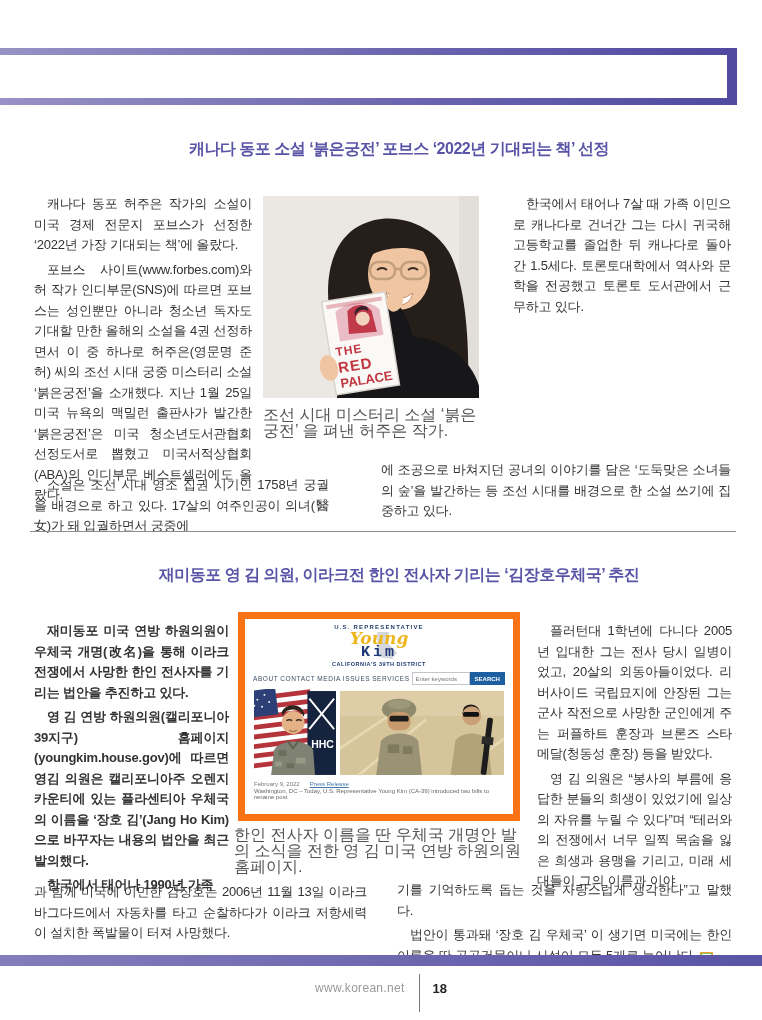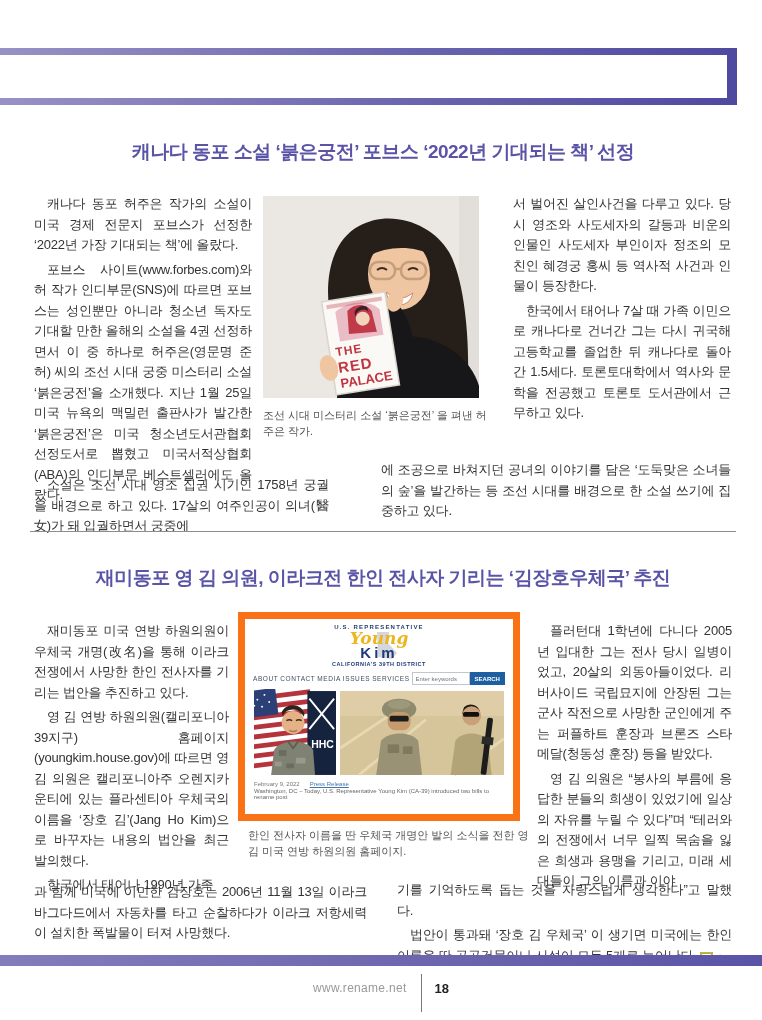--- a/index.html
+++ b/index.html
@@ -4,56 +4,56 @@
 <style>
   html,body{margin:0;padding:0;background:#fff;}
   .page{position:relative;width:762px;height:1020px;background:#fff;overflow:hidden;
         font-family:"Liberation Sans","DejaVu Sans",sans-serif;}
 
   
   .topbox{position:absolute;left:-14px;top:48px;width:751px;height:57px;
           background:linear-gradient(90deg,#9a93c6,#6c66b0 55%,#4f4aa0);}
   .topbox-inner{position:absolute;left:14px;top:7px;right:10px;bottom:7px;background:#fff;}
 
-  .article-title{position:absolute;left:30px;width:706px;text-align:center;
-                 font-size:19px;font-weight:bold;color:#5a54a6;letter-spacing:-0.5px;white-space:nowrap;}
+  .article-title{position:absolute;left:46px;width:706px;text-align:center;
+                 font-size:16px;font-weight:bold;color:#5a54a6;letter-spacing:-0.5px;white-space:nowrap;}
   #title1{top:139px;}
   #title2{top:565px;}
 
   .btxt{position:absolute;font-size:13px;line-height:20.5px;color:#333;
         text-align:justify;letter-spacing:-0.2px;}
   .btxt p{margin:4px;text-indent:13px;}
   .btxt p.cont{text-indent:0;}
 
   .a1-left{left:30px;top:190px;width:226px;}
   .a1-right{left:509px;top:190px;width:226px;}
   .a1-bl{left:30px;top:471px;width:303px;}
   .a1-br{left:377px;top:456px;width:358px;}
 
   .photo-frame{position:absolute;left:263px;top:196px;width:216px;height:202px;}
-  .caption{position:absolute;font-size:11px;color:#555;line-height:16px;}
+  .caption{position:absolute;font-size:16px;color:#555;line-height:16px;}
   .a1-caption{left:263px;top:407px;width:226px;}
 
   .divider{position:absolute;left:30px;top:531px;width:706px;height:1px;background:#8d8d8d;}
 
-  .a2-left{left:30px;top:617px;width:203px;}
+  .a2-left{left:30px;top:617px;width:203px;font-weight:bold;}
   .a2-right{left:533px;top:617px;width:203px;}
   .a2-bl{left:30px;top:878px;width:341px;}
   .a2-br{left:393px;top:876px;width:343px;}
-  .a2-caption{left:248px;top:827px;width:292px;}
+  .a2-caption{left:234px;top:827px;width:292px;}
 
   
   .shot{position:absolute;left:238px;top:612px;width:282px;height:209px;background:#fff;
         border:7px solid #f97316;box-sizing:border-box;}
   .ws-mast{position:relative;text-align:center;padding-top:5px;}
   .ws-ca{position:absolute;left:128px;top:12px;opacity:.85;}
   .ws-eyebrow{font-size:6px;font-weight:bold;color:#27406e;letter-spacing:1.2px;position:relative;}
   .ws-script{font-family:"DejaVu Serif",serif;font-style:italic;font-weight:bold;
              font-size:17px;color:#edb51e;line-height:16px;position:relative;}
-  .ws-kim{font-size:15px;font-weight:bold;color:#1f3a76;letter-spacing:3px;line-height:14px;position:relative;}
+  .ws-kim{font-size:15px;font-weight:bold;color:#1f3a76;letter-spacing:3px;line-height:14px;position:relative;font-family:Liberation Mono, monospace;}
   .ws-sub{font-size:5.5px;font-weight:bold;color:#1f3a76;letter-spacing:.5px;margin-top:1px;position:relative;}
   .ws-nav{display:flex;align-items:center;justify-content:space-between;padding:5px 8px 4px;}
   .ws-nav-item{font-size:6.5px;color:#3d4f63;letter-spacing:.6px;cursor:pointer;}
   .ws-search{display:flex;align-items:center;}
   .ws-search input{width:58px;height:13px;border:1px solid #c0c6cc;font-size:6px;
                    padding:0 3px;color:#333;box-sizing:border-box;outline:none;}
   .ws-btn{height:13px;background:#1d5fa0;color:#fff;font-size:6px;font-weight:bold;
           display:flex;align-items:center;padding:0 5px;border:none;cursor:pointer;}
   .ws-photos{display:flex;gap:4px;padding:0 9px;}
   .ws-meta{display:flex;gap:10px;padding:4px 9px 0;font-size:6px;color:#777;}
@@ -124,21 +124,20 @@
         <text x="72" y="173" class="bt2">RED</text>
         <text x="72" y="188" class="bt3">PALACE</text>
       </g>
       <ellipse cx="66" cy="172" rx="9" ry="13" fill="#f0c5a2" transform="rotate(-15 66 172)"></ellipse>
       <ellipse cx="132" cy="105" rx="8" ry="11" fill="#f0c5a2" transform="rotate(20 132 105)"></ellipse>
     </svg>
   </div>
   <div class="caption a1-caption">조선 시대 미스터리 소설 ‘붉은궁전’ 을 펴낸 허주은 작가.</div>
 
   <div class="btxt a1-right">
-    <p class="cont">서 벌어진 살인사건을 다루고 있다. 당시 영조와 사도세자의 갈등과 비운의 인물인 사도세자 부인이자 정조의 모친인 혜경궁 홍씨 등 역사적 사건과 인물이 등장한다.</p>
     <p>한국에서 태어나 7살 때 가족 이민으로 캐나다로 건너간 그는 다시 귀국해 고등학교를 졸업한 뒤 캐나다로 돌아간 1.5세다. 토론토대학에서 역사와 문학을 전공했고 토론토 도서관에서 근무하고 있다.</p>
   </div>
 
   <div class="btxt a1-bl">
     <p>소설은 조선 시대 영조 집권 시기인 1758년 궁궐을 배경으로 하고 있다. 17살의 여주인공이 의녀(醫女)가 돼 입궐하면서 궁중에</p>
   </div>
   <div class="btxt a1-br">
     <p class="cont">에 조공으로 바쳐지던 공녀의 이야기를 담은 ‘도둑맞은 소녀들의 숲’을 발간하는 등 조선 시대를 배경으로 한 소설 쓰기에 집중하고 있다.</p>
   </div>
 
@@ -245,18 +244,18 @@
   <div class="btxt a2-bl">
     <p class="cont">과 함께 미국에 이민한 김장호는 2006년 11월 13일 이라크 바그다드에서 자동차를 타고 순찰하다가 이라크 저항세력이 설치한 폭발물이 터져 사망했다.</p>
   </div>
   <div class="btxt a2-br">
     <p class="cont">기를 기억하도록 돕는 것을 자랑스럽게 생각한다”고 말했다.</p>
     <p><span>법안이 통과돼 ‘장호 김 우체국’ 이 생기면 미국에는 한인 이름을 딴 공공건물이나 시설이 모두 5개로 늘어난다.</span><span class="endmark">창</span></p>
   </div>
 
   <div class="footer-bar"></div>
   <div class="footer-row">
-    <span class="footer-url">www.rename.net</span>
+    <span class="footer-url">www.korean.net</span>
     <span class="footer-vline"></span>
     <span class="footer-page">18</span>
   </div>
 
 </div>
 
 </body></html>

